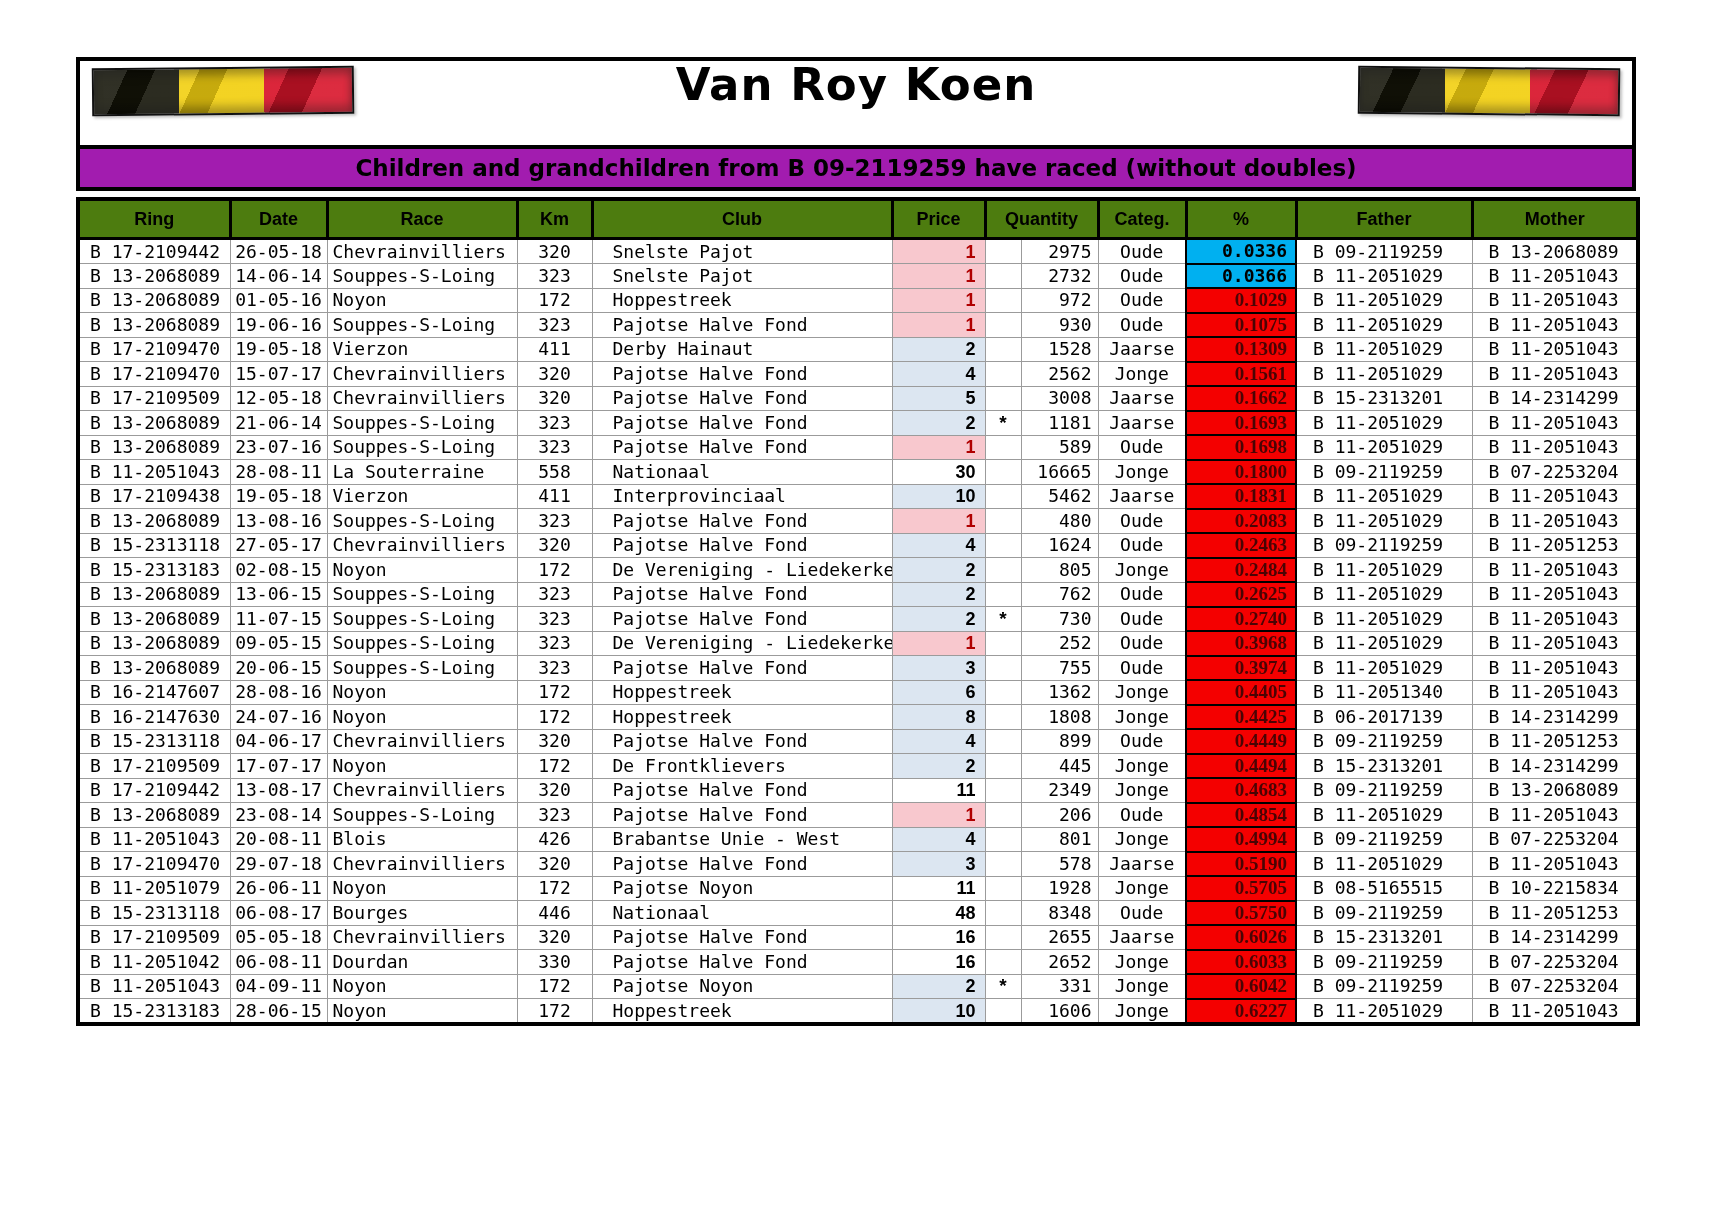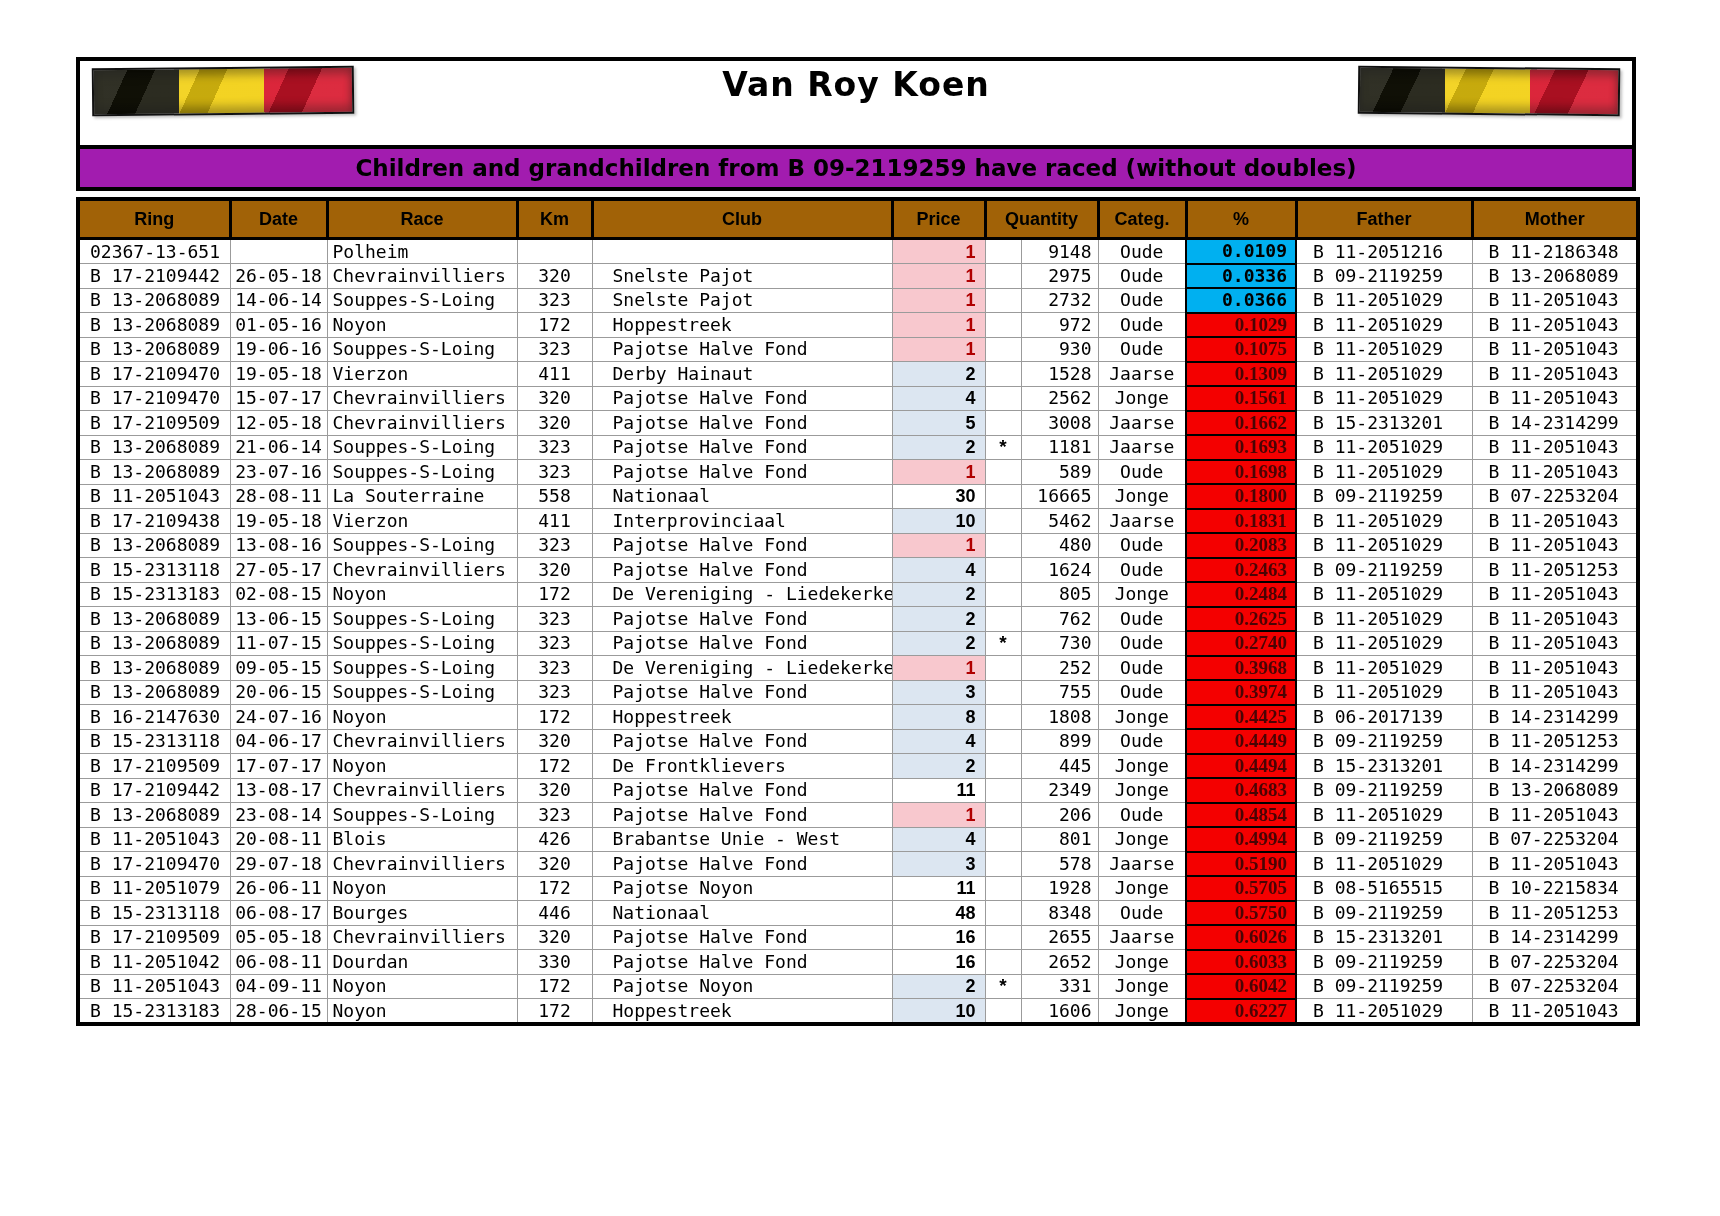--- a/index.html
+++ b/index.html
@@ -21,41 +21,41 @@
     box-shadow:inset 0 6px 9px rgba(0,0,0,.35), inset 0 -7px 9px rgba(0,0,0,.30), 2px 2px 3px rgba(0,0,0,.25);
   }
   .flag:after{
     content:"";position:absolute;inset:0;
     background:linear-gradient(115deg,rgba(255,255,255,.12) 0 12%,rgba(0,0,0,.22) 12% 22%,rgba(255,255,255,.10) 22% 38%,rgba(0,0,0,.18) 38% 48%,rgba(255,255,255,.08) 48% 70%,rgba(0,0,0,.22) 70% 82%,rgba(255,255,255,.10) 82% 100%);
   }
   .flag.left{left:12px;transform:rotate(-.6deg);}
   .flag.right{right:12px;transform:rotate(.6deg);}
   .title{
     text-align:center;font-family:"DejaVu Sans",sans-serif;font-weight:bold;
-    font-size:33px;line-height:40px;margin-top:4px;letter-spacing:1px;color:#000;
+    font-size:45px;line-height:40px;margin-top:4px;letter-spacing:1px;color:#000;
   }
   .subtitle{
     text-align:center;font-family:"DejaVu Sans",sans-serif;font-weight:bold;
     font-size:18px;line-height:26px;color:#000;white-space:pre;
   }
 
   
   .banner{
     margin-top:-4px;border:4px solid #000;background:#a21caf;height:38px;
     display:flex;align-items:center;justify-content:center;
     font-family:"DejaVu Sans",sans-serif;font-weight:bold;font-size:23px;color:#000;
   }
 
   
   table.results{
     margin-top:6px;border-collapse:collapse;table-layout:fixed;width:1560px;
     border:4px solid #000;
   }
   th{
-    border:3px solid #000;background:#a16207;
+    border:3px solid #000;background:#4d7c0f;
     font-family:"Liberation Sans","DejaVu Sans",sans-serif;font-weight:bold;
     font-size:18px;height:36px;text-align:center;padding:0;overflow:hidden;white-space:nowrap;
   }
   td{
     border:1px solid #9b9b9b;height:22.5px;padding:0;overflow:hidden;white-space:pre;
     font-size:18px;line-height:22px;color:#000;background:#fff;
   }
   td.c-ring{padding-left:10px;}
   td.c-date{text-align:center;}
   td.c-race{padding-left:5px;}
@@ -114,34 +114,20 @@
         <th>Price</th>
         <th colspan="2">Quantity</th>
         <th>Categ.</th>
         <th>%</th>
         <th>Father</th>
         <th>Mother</th>
       </tr>
     </thead>
     <tbody id="results-body">
         <tr>
-    <td class="c-ring">02367-13-651</td>
-    <td class="c-date"></td>
-    <td class="c-race">Polheim</td>
-    <td class="c-km"></td>
-    <td class="c-club"><span></span></td>
-    <td class="c-price bg-pink">1</td>
-    <td class="c-star"></td>
-    <td class="c-qty">9148</td>
-    <td class="c-categ">Oude</td>
-    <td class="c-pct bg-cyan">0.0109</td>
-    <td class="c-father">B 11-2051216</td>
-    <td class="c-mother">B 11-2186348</td>
-  </tr>
-        <tr>
     <td class="c-ring">B 17-2109442</td>
     <td class="c-date">26-05-18</td>
     <td class="c-race">Chevrainvilliers</td>
     <td class="c-km">320</td>
     <td class="c-club"><span>Snelste Pajot</span></td>
     <td class="c-price bg-pink">1</td>
     <td class="c-star"></td>
     <td class="c-qty">2975</td>
     <td class="c-categ">Oude</td>
     <td class="c-pct bg-cyan">0.0336</td>
@@ -380,20 +366,34 @@
     <td class="c-club"><span>Pajotse Halve Fond</span></td>
     <td class="c-price bg-blue">3</td>
     <td class="c-star"></td>
     <td class="c-qty">755</td>
     <td class="c-categ">Oude</td>
     <td class="c-pct bg-red">0.3974</td>
     <td class="c-father">B 11-2051029</td>
     <td class="c-mother">B 11-2051043</td>
   </tr>
         <tr>
+    <td class="c-ring">B 16-2147607</td>
+    <td class="c-date">28-08-16</td>
+    <td class="c-race">Noyon</td>
+    <td class="c-km">172</td>
+    <td class="c-club"><span>Hoppestreek</span></td>
+    <td class="c-price bg-blue">6</td>
+    <td class="c-star"></td>
+    <td class="c-qty">1362</td>
+    <td class="c-categ">Jonge</td>
+    <td class="c-pct bg-red">0.4405</td>
+    <td class="c-father">B 11-2051340</td>
+    <td class="c-mother">B 11-2051043</td>
+  </tr>
+        <tr>
     <td class="c-ring">B 16-2147630</td>
     <td class="c-date">24-07-16</td>
     <td class="c-race">Noyon</td>
     <td class="c-km">172</td>
     <td class="c-club"><span>Hoppestreek</span></td>
     <td class="c-price bg-blue">8</td>
     <td class="c-star"></td>
     <td class="c-qty">1808</td>
     <td class="c-categ">Jonge</td>
     <td class="c-pct bg-red">0.4425</td>

